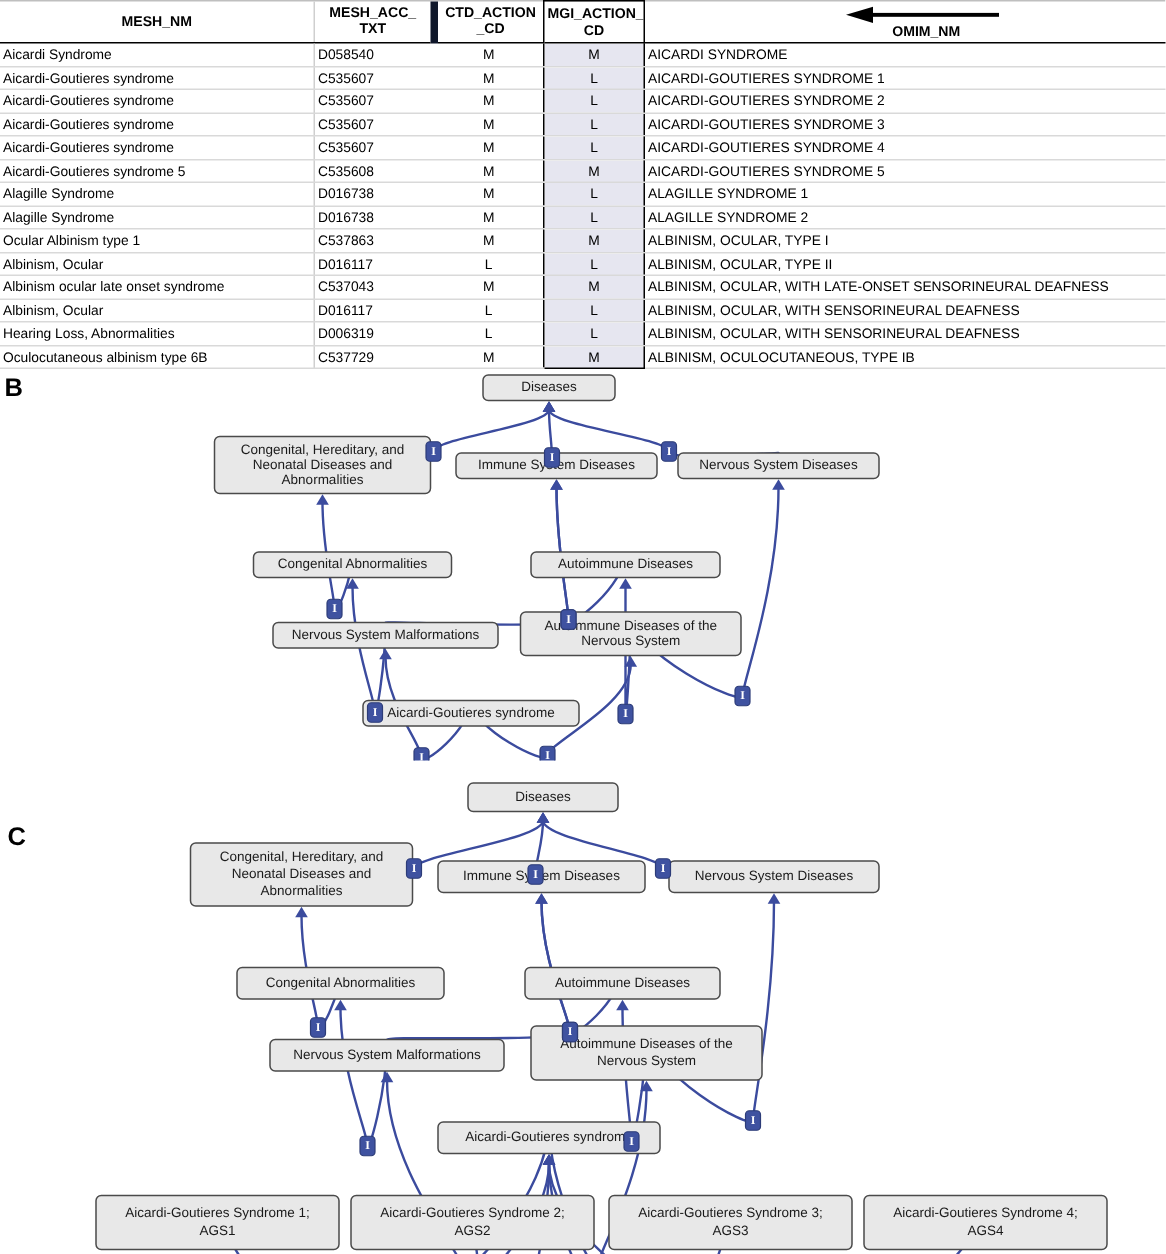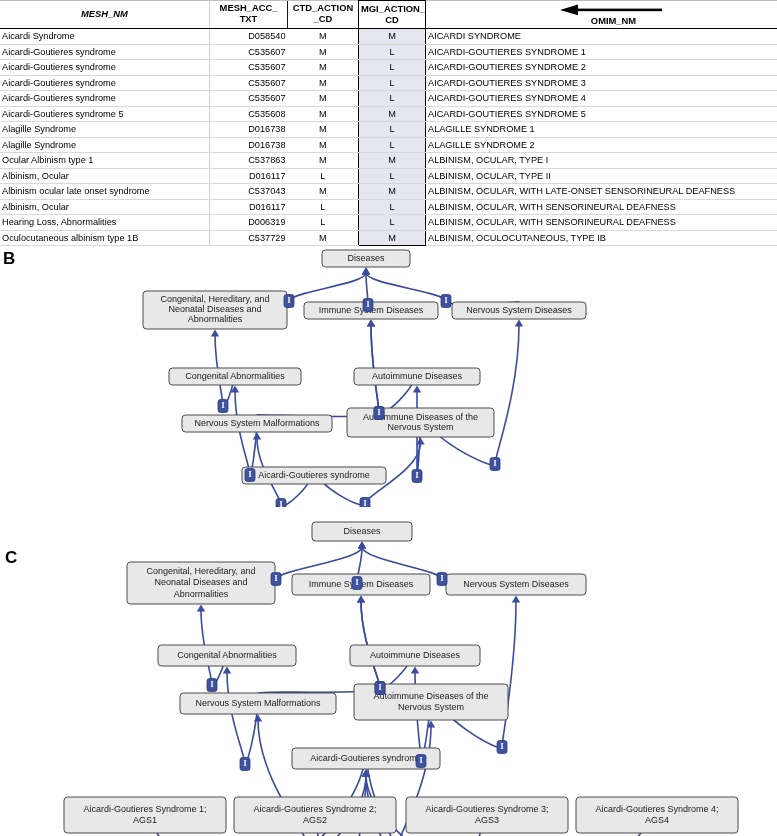--- a/index.html
+++ b/index.html
@@ -45,40 +45,40 @@
     border-bottom:1.2px solid #000;
     background:#fff;
     line-height:1.15;
   }
   table.data-table tbody td{
     height:14.5px;
     line-height:14.5px;
     border-bottom:1px solid #d9d9d9;
   }
   .col-mesh{width:205px;text-align:left;padding-left:3px;}
-  .col-acc{width:73px;text-align:right;}
+  .col-acc{width:73px;text-align:left;}
   .col-ctd{width:66px;text-align:center;}
   .col-mgi{width:62px;text-align:center;background:#e6e6f0;}
   .col-omim{width:371px;text-align:left;padding-left:3px;}
 
   thead .col-mgi{
     background:#ffffff;
     border-left:1.6px solid #000;
     border-right:1.6px solid #000;
     border-top:1.2px solid #000;
   }
   tbody .col-mgi{
     border-left:1.6px solid #000;
     border-right:1.6px solid #000;
   }
   tbody tr:last-child .col-mgi{border-bottom:1.6px solid #000;}
   .col-omim{border-left:1.2px solid #000;}
   thead .col-omim{border-left:none;}
-  thead .col-mesh{border-right:1px solid #cfcfcf;font-style:italic;}
-  thead .col-acc{border-right:1px solid #0f172a;}
+  thead .col-mesh{border-right:1px solid #cfcfcf;}
+  thead .col-acc{border-right:5px solid #0f172a;}
   tbody .col-mesh{border-right:1px solid #cfcfcf;}
   tbody .col-acc{}
   #top-rule{position:absolute;left:0;top:0;width:777px;height:1px;background:#bfbfbf;}
 
   .hdr-arrow{display:block;width:100%;height:14px;position:relative;}
   .hdr-arrow svg{position:absolute;left:50%;top:2px;transform:translateX(-50%);}
 
   
   .graph{position:absolute;left:2px;text-align:center;}
   #panel-b{top:232px;width:777px;height:275px;}
@@ -229,21 +229,21 @@
           <td class="col-omim">ALBINISM, OCULAR, WITH SENSORINEURAL DEAFNESS</td>
         </tr>
         <tr>
           <td class="col-mesh">Hearing Loss, Abnormalities</td>
           <td class="col-acc">D006319</td>
           <td class="col-ctd">L</td>
           <td class="col-mgi">L</td>
           <td class="col-omim">ALBINISM, OCULAR, WITH SENSORINEURAL DEAFNESS</td>
         </tr>
         <tr>
-          <td class="col-mesh">Oculocutaneous albinism type 1B</td>
+          <td class="col-mesh">Oculocutaneous albinism type 6B</td>
           <td class="col-acc">C537729</td>
           <td class="col-ctd">M</td>
           <td class="col-mgi">M</td>
           <td class="col-omim">ALBINISM, OCULOCUTANEOUS, TYPE IB</td>
         </tr>
       </tbody>
   </table>
 </div>
 
 <div class="panel-letter" id="panel-b-letter">B</div>

